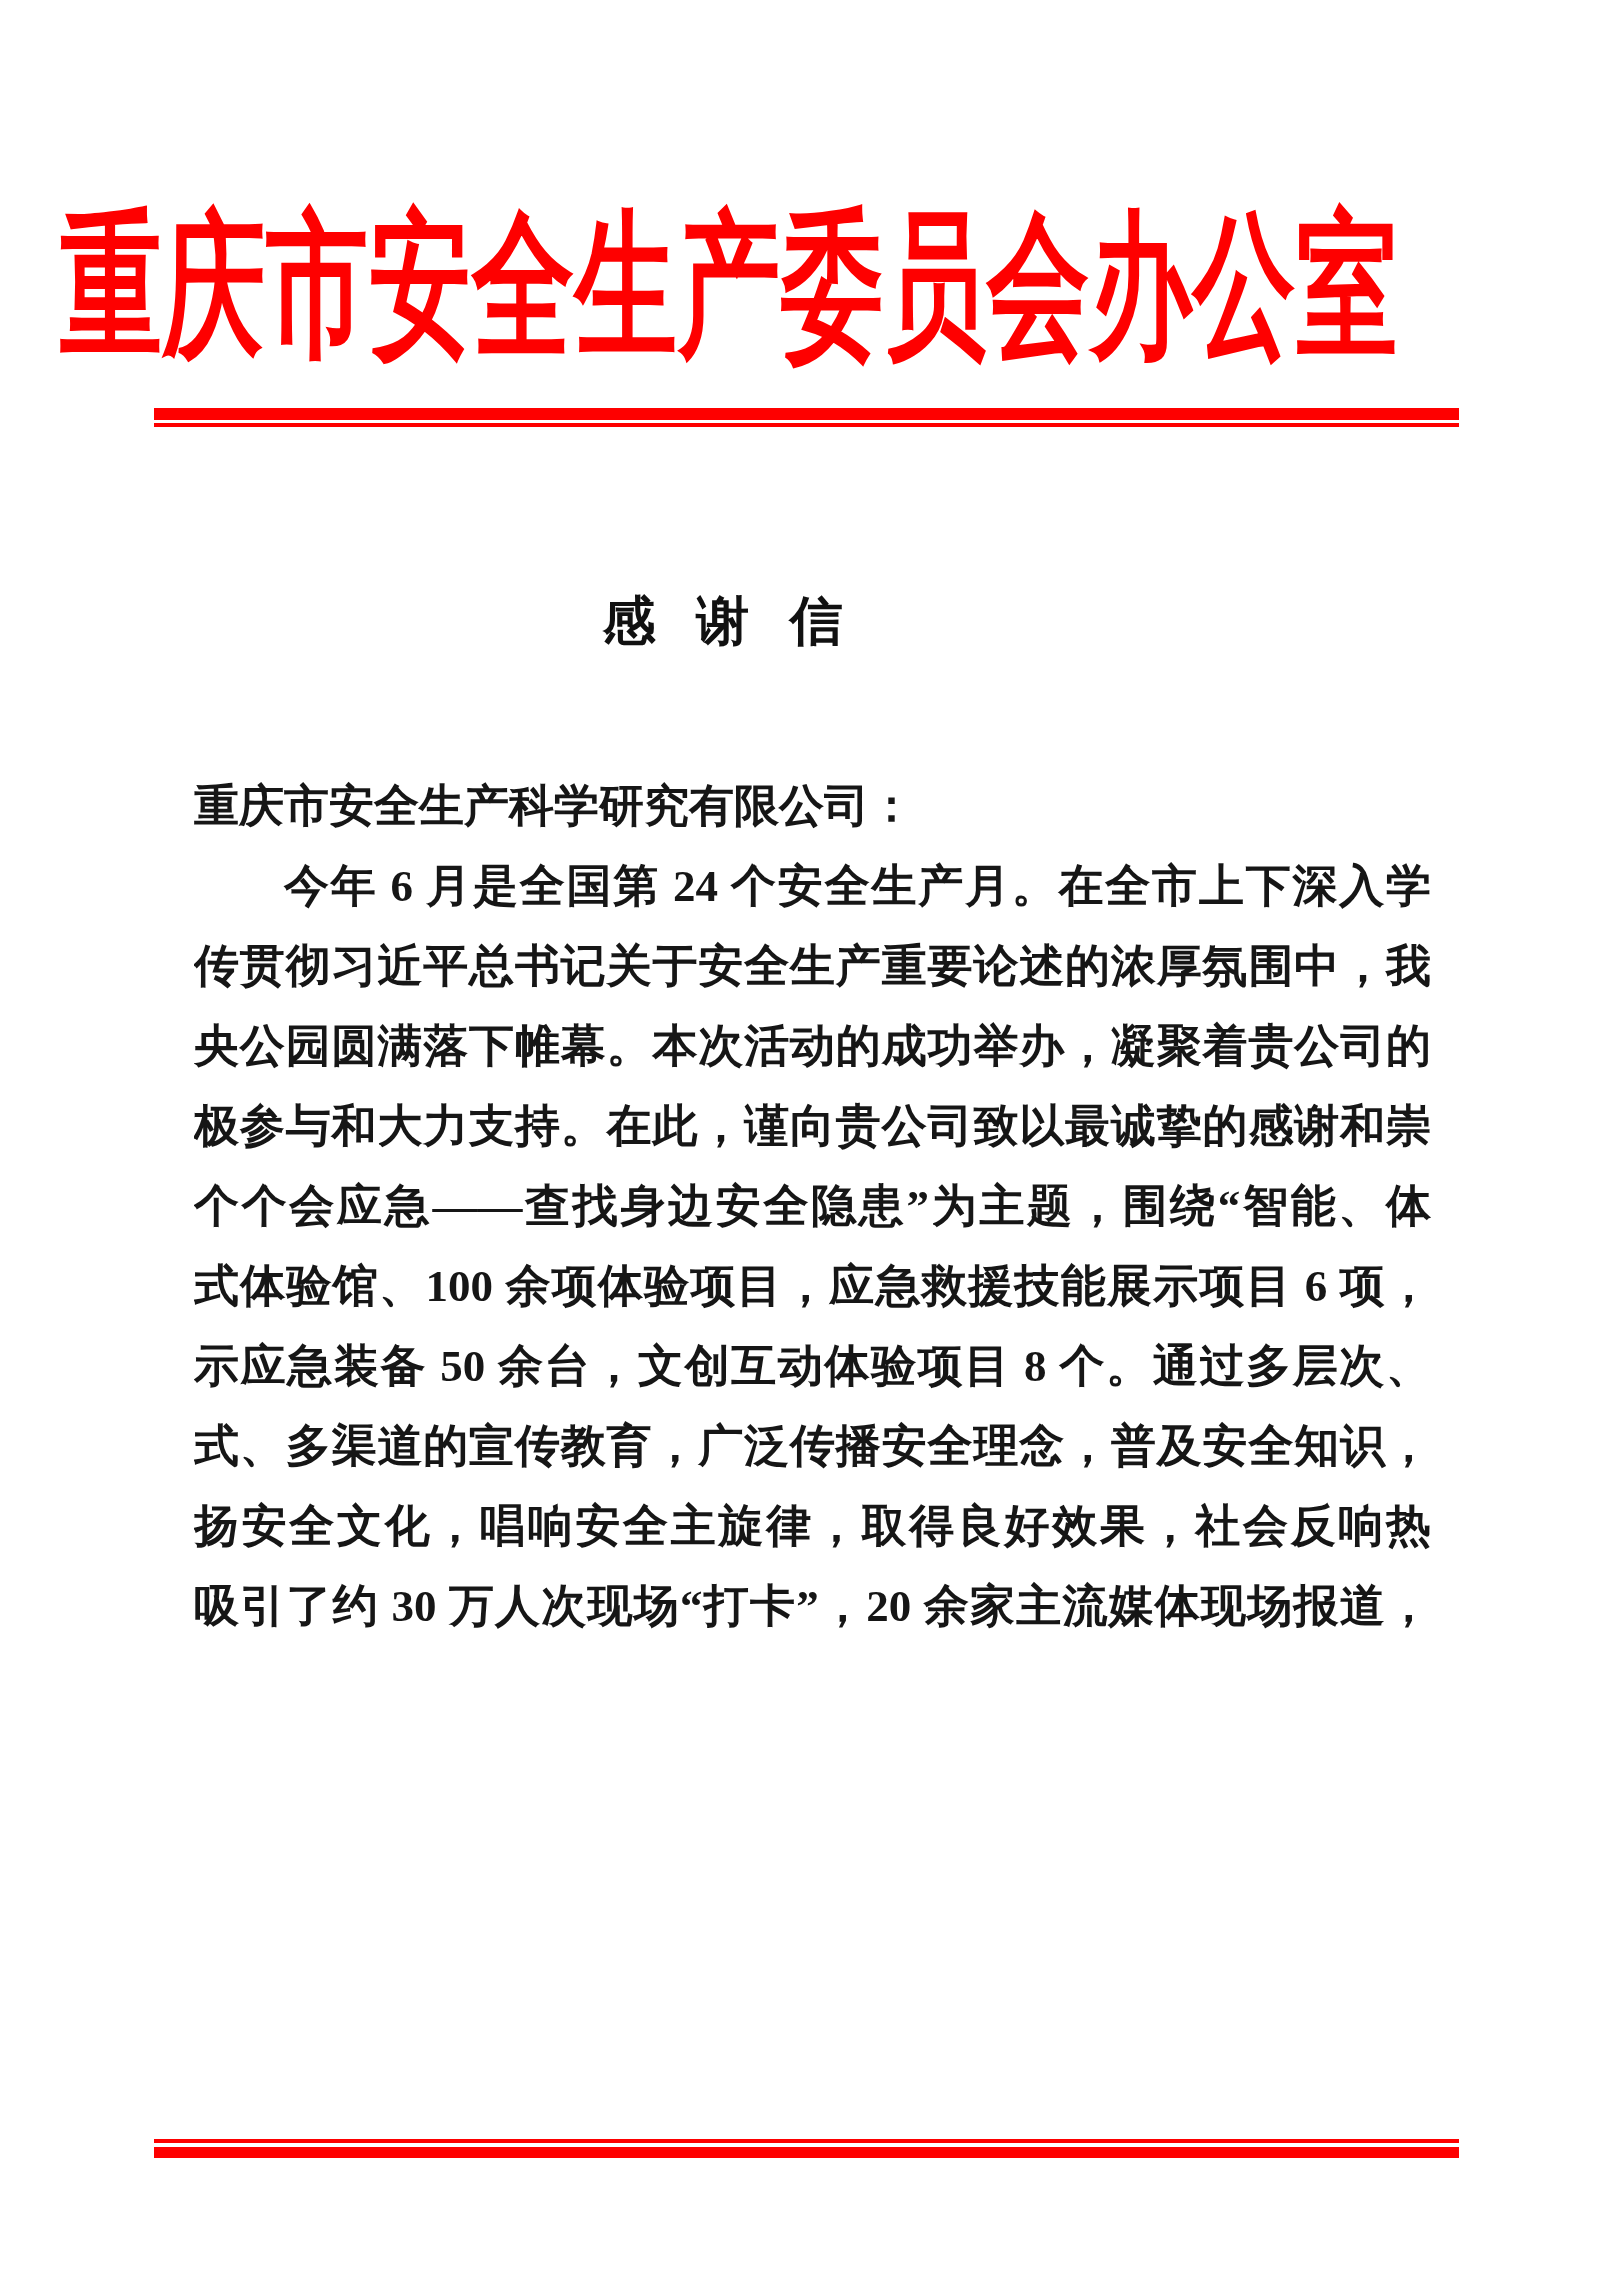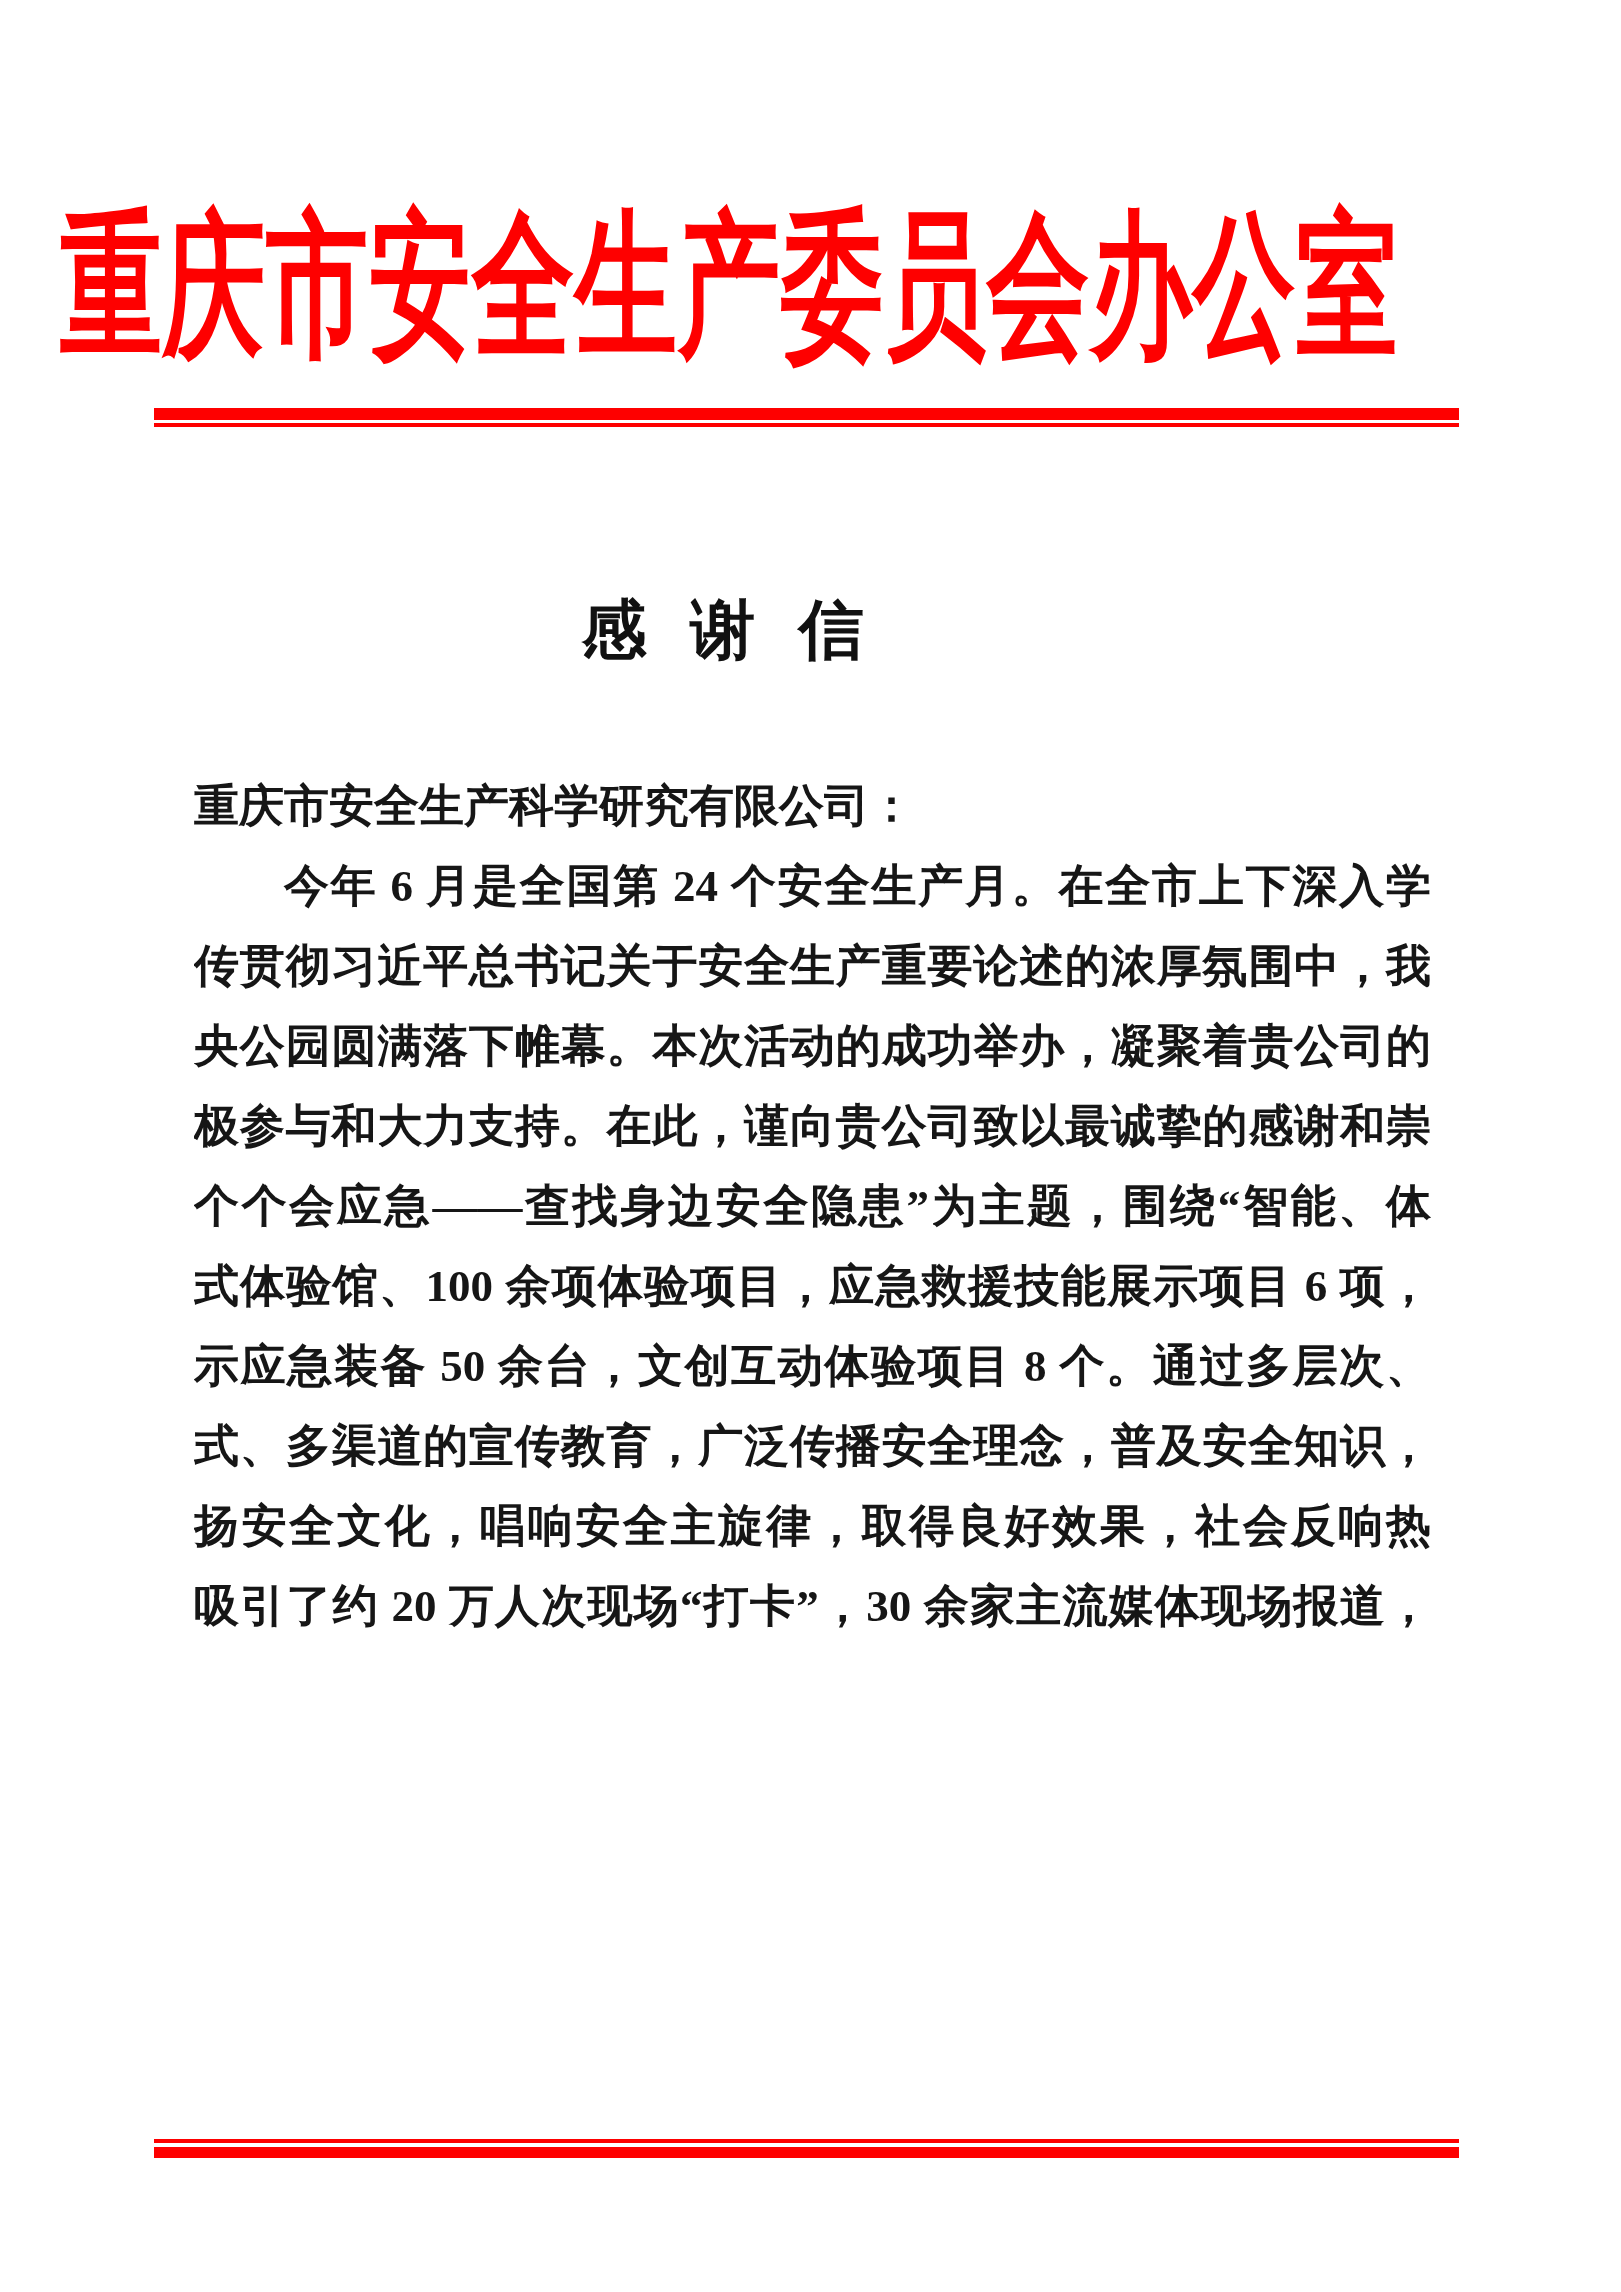--- a/index.html
+++ b/index.html
@@ -51,21 +51,21 @@
   .rule-bottom .bar-thin  { height: 3.9px;  background: var(--accent_red, #fe0000); }
   .rule-bottom .bar-thick { height: 10.8px; background: var(--accent_red, #fe0000); margin-top: 3.9px; }
 
   
   .doc-title {
     position: absolute;
     top: 586px;
     left: 0;
     right: 0;
     text-align: center;
-    font-size: 65px;
+    font-size: 53px;
     font-weight: bold;
     letter-spacing: 13.7px;
     color: #111111;
     white-space: pre;
   }
 
   
   .letter-body {
     position: absolute;
     top: 766px;
@@ -103,21 +103,21 @@
     <div class="line">重庆市安全生产科学研究有限公司：</div>
     <div class="line fill indent">今年 6 月是全国第 24 个安全生产月。在全市上下深入学习宣</div>
     <div class="line fill">传贯彻习近平总书记关于安全生产重要论述的浓厚氛围中，我市</div>
     <div class="line fill">央公园圆满落下帷幕。本次活动的成功举办，凝聚着贵公司的积</div>
     <div class="line fill">极参与和大力支持。在此，谨向贵公司致以最诚挚的感谢和崇高</div>
     <div class="line fill">个个会应急——查找身边安全隐患”为主题，围绕“智能、体验、</div>
     <div class="line fill">式体验馆、100 余项体验项目，应急救援技能展示项目 6 项，展</div>
     <div class="line fill">示应急装备 50 余台，文创互动体验项目 8 个。通过多层次、多形</div>
     <div class="line fill">式、多渠道的宣传教育，广泛传播安全理念，普及安全知识，弘</div>
     <div class="line fill">扬安全文化，唱响安全主旋律，取得良好效果，社会反响热烈。</div>
-    <div class="line fill">吸引了约 20 万人次现场“打卡”，30 余家主流媒体现场报道，</div>
+    <div class="line fill">吸引了约 30 万人次现场“打卡”，20 余家主流媒体现场报道，</div>
   </div>
 
   <div class="rule-bottom">
     <div class="bar-thin"></div>
     <div class="bar-thick"></div>
   </div>
 
 </div>
 
 

